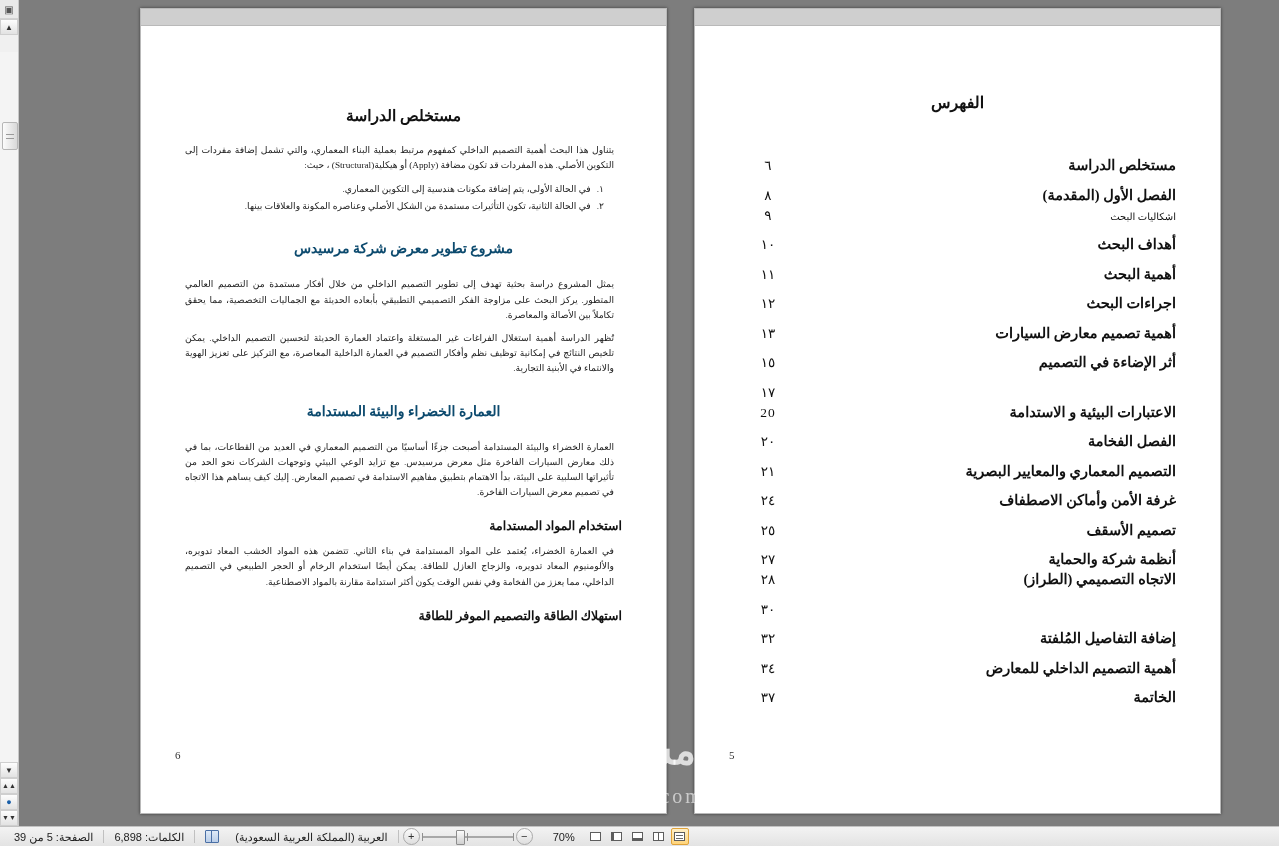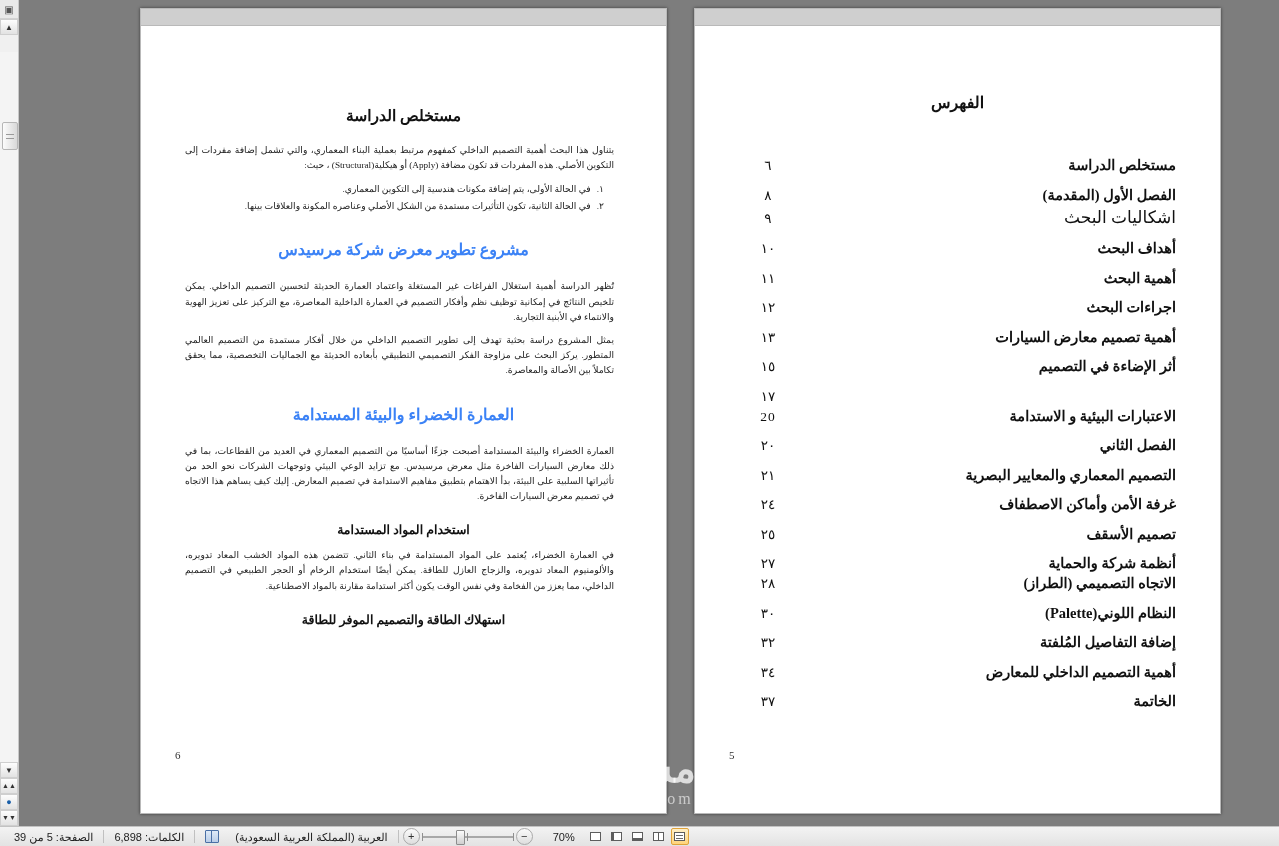--- a/index.html
+++ b/index.html
@@ -152,40 +152,40 @@
   }
   .toc-spacer { flex: 1 1 auto; }
   .toc-page {
     flex: 0 0 auto;
     font-size: 13.5px;
     color: #111;
     width: 58px;
     text-align: center;
     letter-spacing: 1px;
   }
-  .toc-row.sub .toc-label { font-weight: normal; font-size: 17px; }
+  .toc-row.sub .toc-label { font-weight: normal; font-size: 10px; }
   .toc-row.tight { margin-bottom: 3px; }
 
   
   .doc-h1 {
     text-align: center;
     font-size: 15.5px;
     font-weight: bold;
     color: #111;
     margin: 56px 0 18px 0;
   }
   .doc-h2 {
     text-align: center;
-    font-size: 16px;
+    font-size: 14px;
     font-weight: bold;
-    color: #3b82f6;
+    color: #0c4a6e;
     margin: 26px 0 20px 0;
   }
   .doc-h3 {
-    text-align: center;
+    text-align: right;
     font-size: 12.5px;
     font-weight: bold;
     color: #111;
     margin: 18px 0 10px 0;
   }
   .doc-p {
     font-size: 9.2px;
     line-height: 1.65;
     color: #1a1a1a;
     text-align: justify;
@@ -226,23 +226,23 @@
     pointer-events: none;
     z-index: 12;
   }
   .wm-main {
     font-size: 40px;
     font-weight: bold;
     letter-spacing: 1px;
     line-height: 1;
   }
   .wm-sub {
-    font-size: 16px;
+    font-size: 20px;
     letter-spacing: 3px;
-    margin-top: 1px;
+    margin-top: 14px;
     color: rgba(255,255,255,.6);
   }
 
   
   .statusbar {
     position: absolute;
     left: 0; bottom: 0;
     width: 1279px;
     height: 20px;
     background: linear-gradient(to bottom,#f3f3f3,#e3e3e3);
@@ -442,21 +442,21 @@
           <div class="toc-row tight">
             <div class="toc-spacer"></div>
             <div class="toc-page">١٧</div>
           </div>
           <div class="toc-row">
             <div class="toc-label">الاعتبارات البيئية و الاستدامة</div>
             <div class="toc-spacer"></div>
             <div class="toc-page">20</div>
           </div>
           <div class="toc-row">
-            <div class="toc-label">الفصل الثاني</div>
+            <div class="toc-label">الفصل الفخامة</div>
             <div class="toc-spacer"></div>
             <div class="toc-page">٢٠</div>
           </div>
           <div class="toc-row">
             <div class="toc-label">التصميم المعماري والمعايير البصرية</div>
             <div class="toc-spacer"></div>
             <div class="toc-page">٢١</div>
           </div>
           <div class="toc-row">
             <div class="toc-label">غرفة الأمن وأماكن الاصطفاف</div>
@@ -472,21 +472,20 @@
             <div class="toc-label">أنظمة شركة والحماية</div>
             <div class="toc-spacer"></div>
             <div class="toc-page">٢٧</div>
           </div>
           <div class="toc-row">
             <div class="toc-label">الاتجاه التصميمي (الطراز)</div>
             <div class="toc-spacer"></div>
             <div class="toc-page">٢٨</div>
           </div>
           <div class="toc-row">
-            <div class="toc-label">النظام اللوني(Palette)</div>
             <div class="toc-spacer"></div>
             <div class="toc-page">٣٠</div>
           </div>
           <div class="toc-row">
             <div class="toc-label">إضافة التفاصيل المُلفتة</div>
             <div class="toc-spacer"></div>
             <div class="toc-page">٣٢</div>
           </div>
           <div class="toc-row">
             <div class="toc-label">أهمية التصميم الداخلي للمعارض</div>
@@ -513,22 +512,22 @@
           <span class="num">١.</span>
           <span>في الحالة الأولى، يتم إضافة مكونات هندسية إلى التكوين المعماري.</span>
         </li>
         <li>
           <span class="num">٢.</span>
           <span>في الحالة الثانية، تكون التأثيرات مستمدة من الشكل الأصلي وعناصره المكونة والعلاقات بينها.</span>
         </li>
       </ul>
 
       <div class="doc-h2">مشروع تطوير معرض شركة مرسيدس</div>
+      <p class="doc-p">يمثل المشروع دراسة بحثية تهدف إلى تطوير التصميم الداخلي من خلال أفكار مستمدة من التصميم العالمي المتطور. يركز البحث على مزاوجة الفكر التصميمي التطبيقي بأبعاده الحديثة مع الجماليات التخصصية، مما يحقق تكاملاً بين الأصالة والمعاصرة.</p>
       <p class="doc-p">تُظهر الدراسة أهمية استغلال الفراغات غير المستغلة واعتماد العمارة الحديثة لتحسين التصميم الداخلي. يمكن تلخيص النتائج في إمكانية توظيف نظم وأفكار التصميم في العمارة الداخلية المعاصرة، مع التركيز على تعزيز الهوية والانتماء في الأبنية التجارية.</p>
-      <p class="doc-p">يمثل المشروع دراسة بحثية تهدف إلى تطوير التصميم الداخلي من خلال أفكار مستمدة من التصميم العالمي المتطور. يركز البحث على مزاوجة الفكر التصميمي التطبيقي بأبعاده الحديثة مع الجماليات التخصصية، مما يحقق تكاملاً بين الأصالة والمعاصرة.</p>
 
       <div class="doc-h2">العمارة الخضراء والبيئة المستدامة</div>
       <p class="doc-p">العمارة الخضراء والبيئة المستدامة أصبحت جزءًا أساسيًا من التصميم المعماري في العديد من القطاعات، بما في ذلك معارض السيارات الفاخرة مثل معرض مرسيدس. مع تزايد الوعي البيئي وتوجهات الشركات نحو الحد من تأثيراتها السلبية على البيئة، بدأ الاهتمام بتطبيق مفاهيم الاستدامة في تصميم المعارض. إليك كيف يساهم هذا الاتجاه في تصميم معرض السيارات الفاخرة.</p>
 
       <div class="doc-h3">استخدام المواد المستدامة</div>
       <p class="doc-p">في العمارة الخضراء، يُعتمد على المواد المستدامة في بناء الثاني. تتضمن هذه المواد الخشب المعاد تدويره، والألومنيوم المعاد تدويره، والزجاج العازل للطاقة. يمكن أيضًا استخدام الرخام أو الحجر الطبيعي في التصميم الداخلي، مما يعزز من الفخامة وفي نفس الوقت يكون أكثر استدامة مقارنة بالمواد الاصطناعية.</p>
 
       <div class="doc-h3">استهلاك الطاقة والتصميم الموفر للطاقة</div>
     </div>
     <div class="page-number pn-left">6</div>

